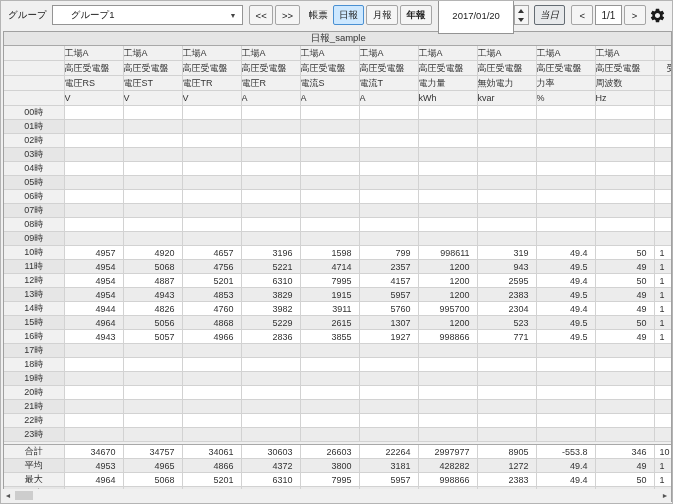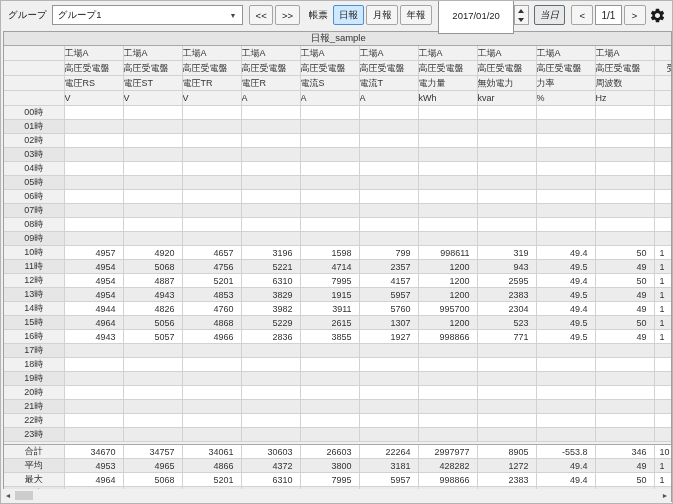--- a/index.html
+++ b/index.html
@@ -22,21 +22,21 @@
     background:#f5f5f5; border:1px solid #a5a5a5; border-radius:2px;
     font-size:9.5px; color:#222; display:inline-flex; align-items:center; justify-content:center;
     white-space:nowrap;
   }
   .tb-btn.selected { background:#cde8ff; border-color:#4a90d2; }
   .tb-btn.default-btn { background:#e7e9eb; border-color:#646c73; }
   .combo {
     width:205px; height:20px; background:#fff; border:1px solid #949494;
     display:flex; align-items:center; margin-right:6px;
   }
-  .combo .combo-text { flex:1; padding-left:5px; font-size:9.5px; }
+  .combo .combo-text { flex:1; padding-left:18px; font-size:9.5px; }
   .combo .combo-arrow { width:18px; text-align:center; font-size:7px; color:#444; }
   .datebox {
     width:82px; height:37px; background:#fff; border:1px solid #949494;
     display:flex; align-items:center; justify-content:center; font-size:9.5px;
   }
   .spinner { width:15px; height:20px; border:1px solid #a5a5a5; background:#f5f5f5;
     display:flex; flex-direction:column; margin-right:5px; }
   .spin-btn { flex:1; display:flex; align-items:center; justify-content:center; }
   .tri-up { width:0; height:0; border-left:3px solid transparent; border-right:3px solid transparent; border-bottom:4px solid #333; }
   .tri-down { width:0; height:0; border-left:3px solid transparent; border-right:3px solid transparent; border-top:4px solid #333; }
@@ -86,21 +86,21 @@
     <span class="tb-label">グループ</span>
     <div class="combo">
       <span class="combo-text">グループ1</span>
       <span class="combo-arrow">▼</span>
     </div>
     <button class="tb-btn">&lt;&lt;</button>
     <button class="tb-btn" style="margin-right:6px;">&gt;&gt;</button>
     <span class="tb-label">帳票</span>
     <button class="tb-btn selected">日報</button>
     <button class="tb-btn">月報</button>
-    <button class="tb-btn" style="margin-right:6px;">年報</button>
+    <button class="tb-btn" style="margin-right:6px;font-weight:bold;">年報</button>
     <div class="datebox">2017/01/20</div>
     <div class="spinner">
       <div class="spin-btn">
           <span class="tri-up"></span>
         </div>
       <div class="spin-btn">
           <span class="tri-down"></span>
         </div>
     </div>
     <button class="tb-btn default-btn" style="margin-right:6px;font-style:italic;">当日</button>

